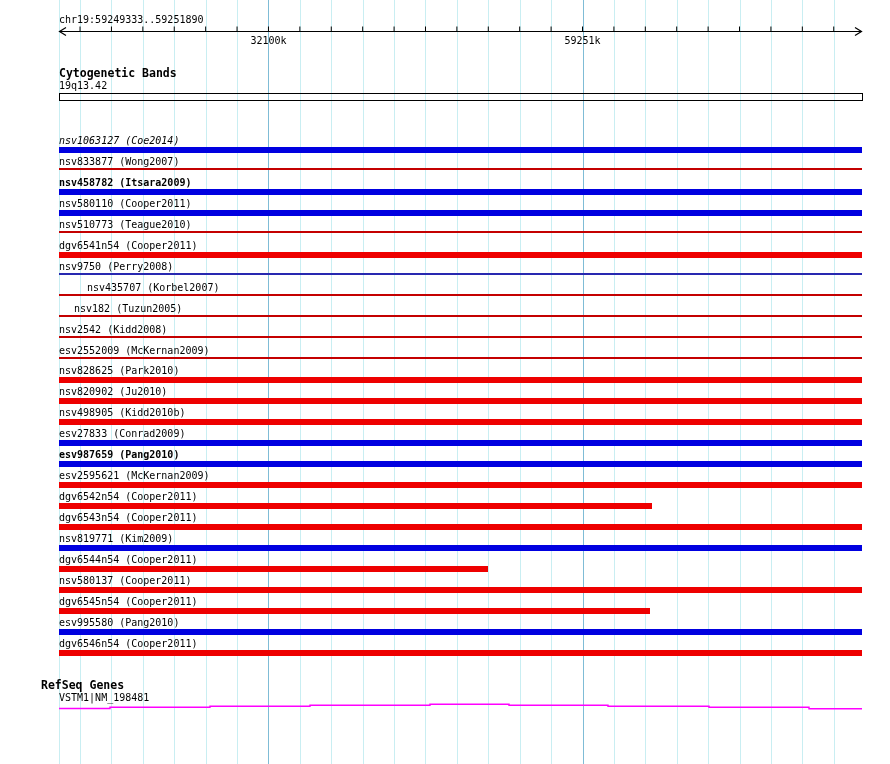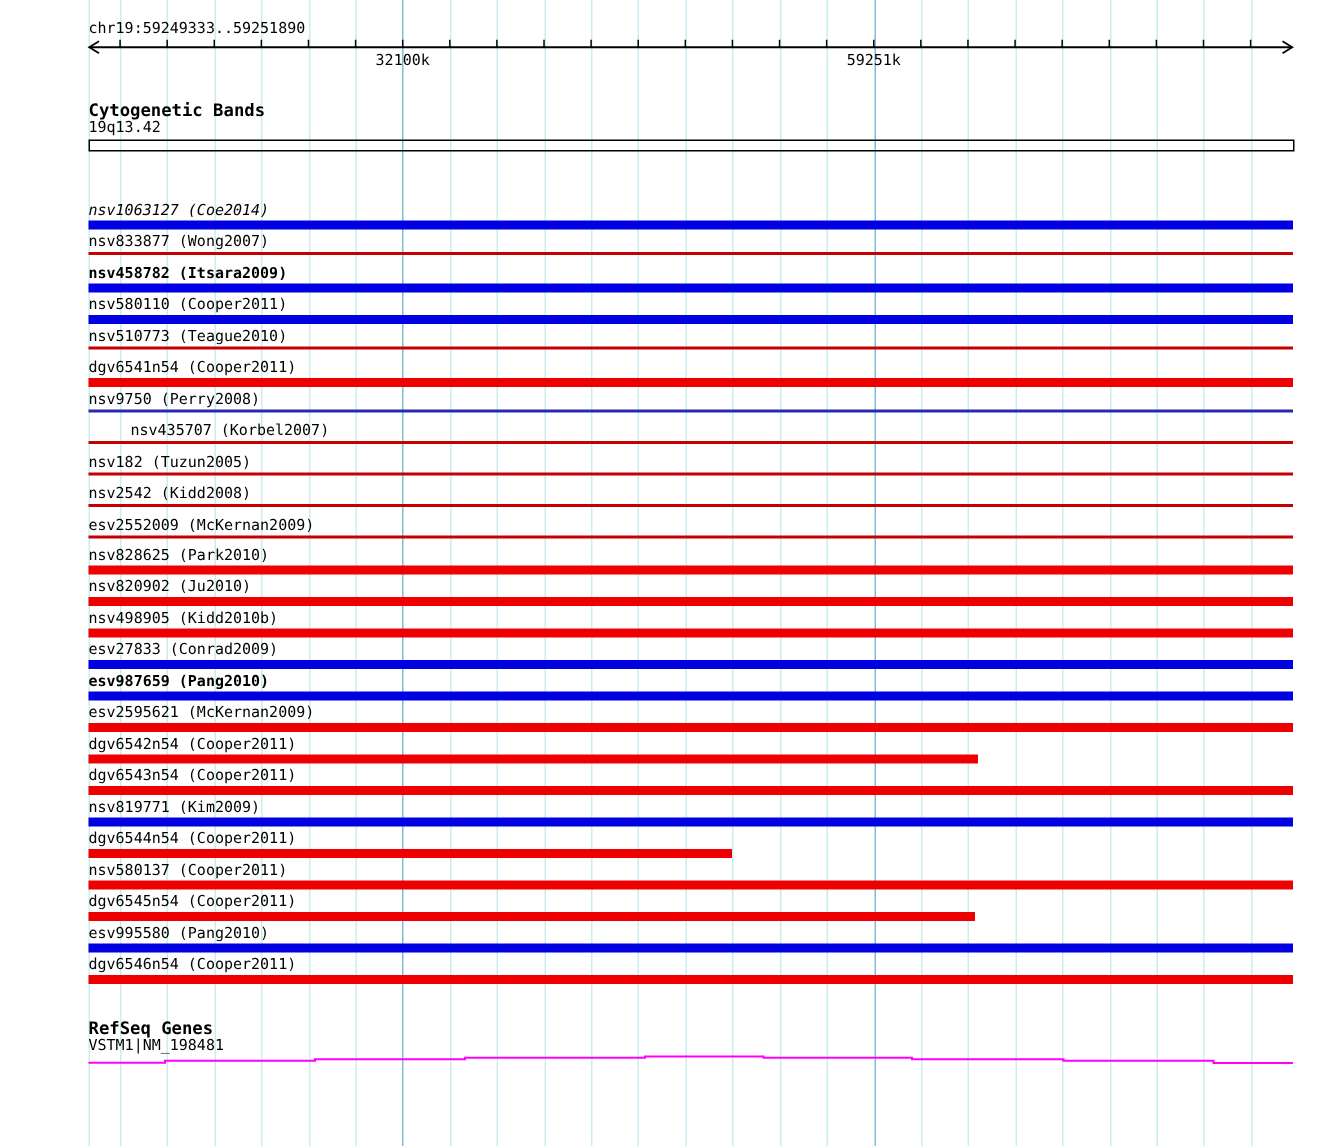--- a/index.html
+++ b/index.html
@@ -102,21 +102,21 @@
       <div class="txt" style="left: 59px; top: 198px;">nsv580110 (Cooper2011)</div>
       <div class="bar" style="left: 59px; top: 210px; width: 803px; height: 6px; background: rgb(0, 0, 224);"></div>
       <div class="txt" style="left: 59px; top: 219px;">nsv510773 (Teague2010)</div>
       <div class="bar" style="left: 59px; top: 231px; width: 803px; height: 2px; background: rgb(196, 0, 0);"></div>
       <div class="txt" style="left: 59px; top: 240px;">dgv6541n54 (Cooper2011)</div>
       <div class="bar" style="left: 59px; top: 252px; width: 803px; height: 6px; background: rgb(238, 0, 0);"></div>
       <div class="txt" style="left: 59px; top: 261px;">nsv9750 (Perry2008)</div>
       <div class="bar" style="left: 59px; top: 273px; width: 803px; height: 2px; background: rgb(40, 40, 176);"></div>
       <div class="txt" style="left: 59px; top: 282px; margin-left: 28px;">nsv435707 (Korbel2007)</div>
       <div class="bar" style="left: 59px; top: 294px; width: 803px; height: 2px; background: rgb(196, 0, 0);"></div>
-      <div class="txt" style="left: 59px; top: 303px;">nsv182 (Tuzun2005)</div>
+      <div class="txt" style="left: 74px; top: 303px;">nsv182 (Tuzun2005)</div>
       <div class="bar" style="left: 59px; top: 315px; width: 803px; height: 2px; background: rgb(196, 0, 0);"></div>
       <div class="txt" style="left: 59px; top: 324px;">nsv2542 (Kidd2008)</div>
       <div class="bar" style="left: 59px; top: 336px; width: 803px; height: 2px; background: rgb(196, 0, 0);"></div>
       <div class="txt" style="left: 59px; top: 345px;">esv2552009 (McKernan2009)</div>
       <div class="bar" style="left: 59px; top: 357px; width: 803px; height: 2px; background: rgb(196, 0, 0);"></div>
       <div class="txt" style="left: 59px; top: 365px; text-align: right;">nsv828625 (Park2010)</div>
       <div class="bar" style="left: 59px; top: 377px; width: 803px; height: 6px; background: rgb(238, 0, 0);"></div>
       <div class="txt" style="left: 59px; top: 386px;">nsv820902 (Ju2010)</div>
       <div class="bar" style="left: 59px; top: 398px; width: 803px; height: 6px; background: rgb(238, 0, 0);"></div>
       <div class="txt" style="left: 59px; top: 407px;">nsv498905 (Kidd2010b)</div>
@@ -138,19 +138,19 @@
       <div class="txt" style="left: 59px; top: 575px;">nsv580137 (Cooper2011)</div>
       <div class="bar" style="left: 59px; top: 587px; width: 803px; height: 6px; background: rgb(238, 0, 0);"></div>
       <div class="txt" style="left: 59px; top: 596px;">dgv6545n54 (Cooper2011)</div>
       <div class="bar" style="left: 59px; top: 608px; width: 591px; height: 6px; background: rgb(238, 0, 0);"></div>
       <div class="txt" style="left: 59px; top: 617px;">esv995580 (Pang2010)</div>
       <div class="bar" style="left: 59px; top: 629px; width: 803px; height: 6px; background: rgb(0, 0, 224);"></div>
       <div class="txt" style="left: 59px; top: 638px;">dgv6546n54 (Cooper2011)</div>
       <div class="bar" style="left: 59px; top: 650px; width: 803px; height: 6px; background: rgb(238, 0, 0);"></div>
     </div>
 
-  <div class="hdr" style="left:59px;top:679px;">RefSeq Genes</div>
+  <div class="hdr" style="left:41px;top:679px;">RefSeq Genes</div>
   <div class="txt" style="left:59px;top:692px;">VSTM1|NM_198481</div>
   <svg id="gene-svg" class="overlay" width="890" height="764">
       <polyline points="59,708.5 110,708.5 110,707.2 210,707.2 210,706.2 310,706.2 310,705.2 430,705.2 430,704.3 509,704.3 509,705.2 608,705.2 608,706.2 709,706.2 709,707.2 809,707.2 809,708.7 862,708.7" fill="none" stroke="#ff00ff" stroke-width="1.4"></polyline>
     </svg>
 
 </div>
 
 </body></html>

